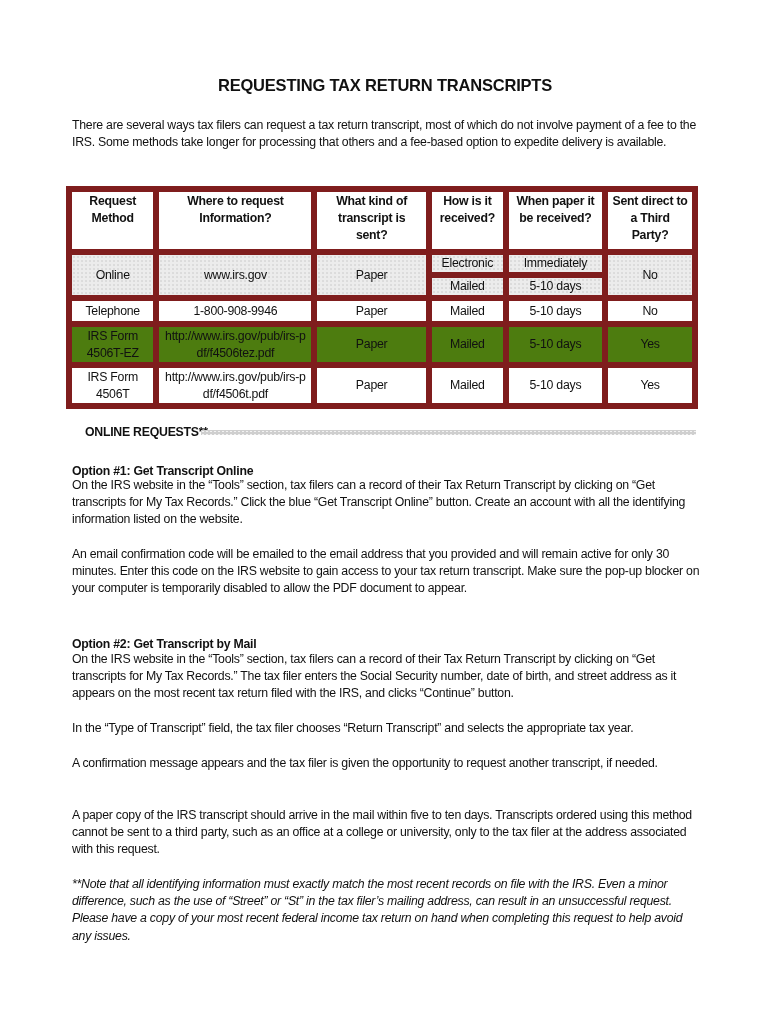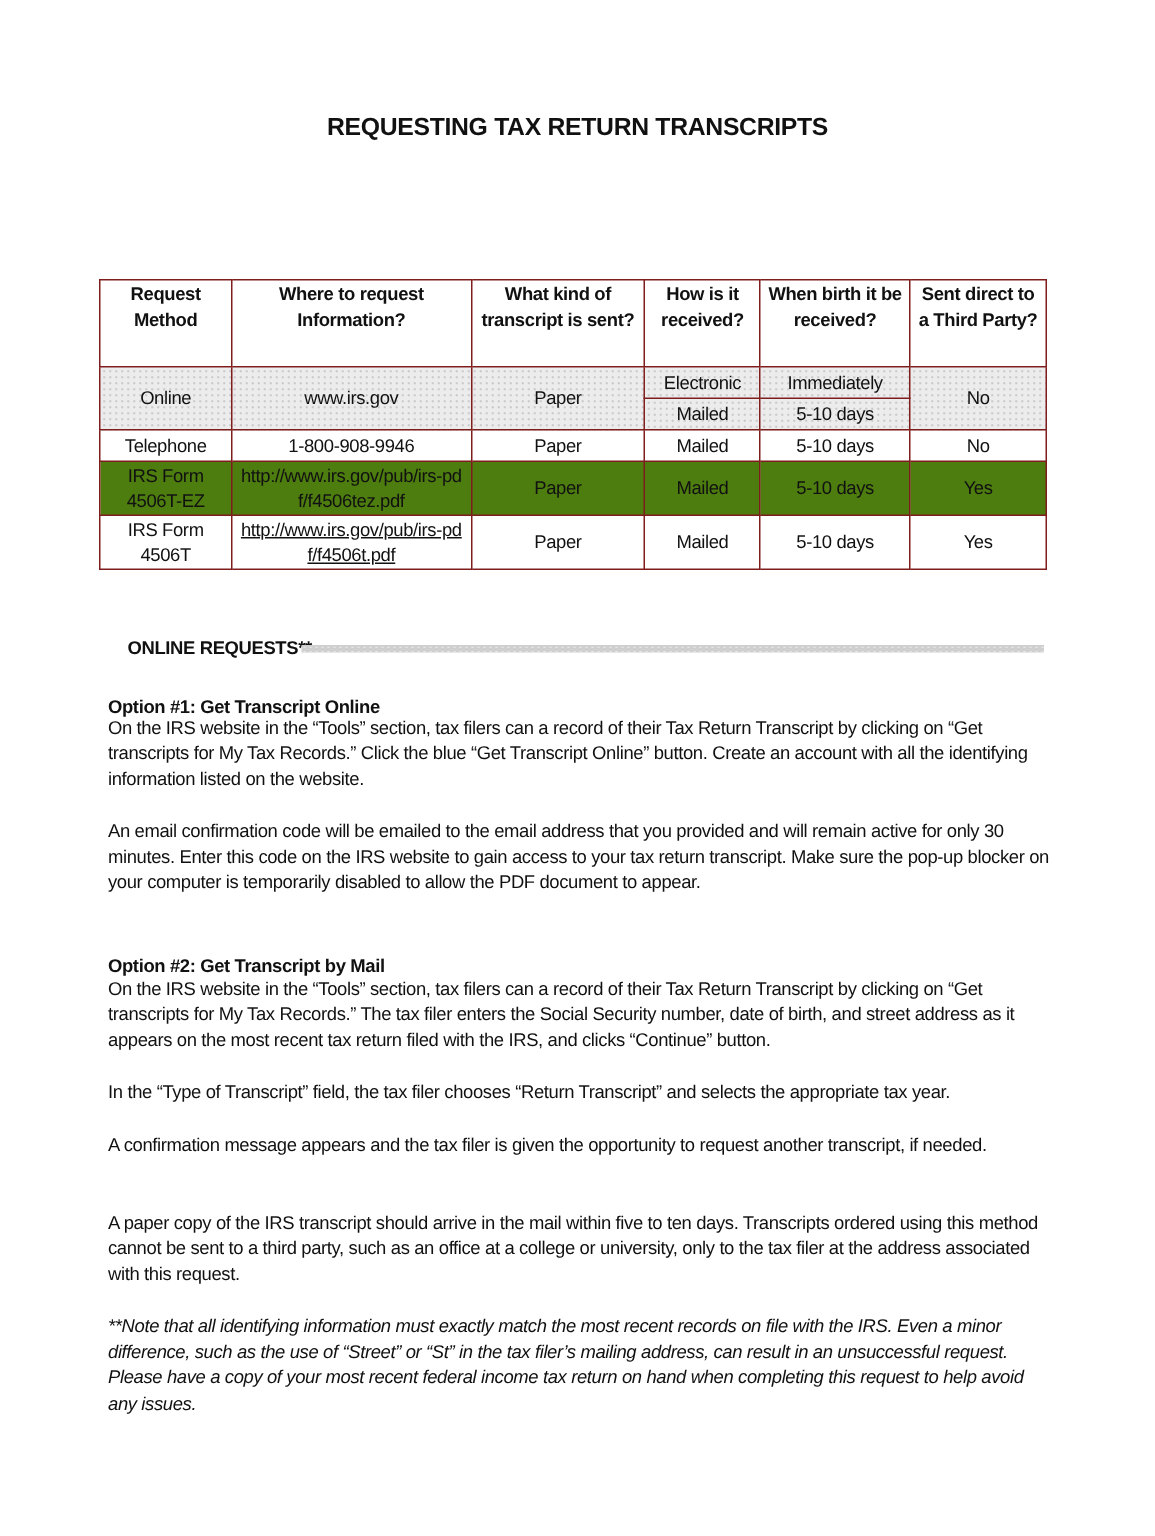--- a/index.html
+++ b/index.html
@@ -8,21 +8,21 @@
   .page { position: absolute; left: 0; top: 0; width: 770px; height: 1024px; }
   .title { position: absolute; top: 76px; left: 0; width: 770px; text-align: center;
            font-weight: bold; font-size: 16.5px; letter-spacing: -0.2px; }
   .para { position: absolute; left: 72px; width: 630px; font-size: 12.3px; line-height: 17.2px;
           letter-spacing: -0.25px; margin: 0; }
   .bold { font-weight: bold; margin-top: 21px; }
   .italic { font-style: italic; }
 
   table.tr { position: absolute; left: 66px; top: 186px; width: 632px; border-collapse: collapse;
              font-size: 12.3px; letter-spacing: -0.25px; }
-  table.tr td, table.tr th { border: 1px solid #7f1d1d; text-align: center; vertical-align: middle;
+  table.tr td, table.tr th { border: 6px solid #7f1d1d; text-align: center; vertical-align: middle;
              padding: 0 4px; line-height: 17px; }
   table.tr th { vertical-align: top; font-weight: bold; padding-top: 1px; height: 56px; }
   .shade-dots { background-color: #ececec;
     background-image: radial-gradient(#c8c8c8 0.6px, transparent 0.8px);
     background-size: 4px 4px; }
   .shade-solid { background-color: #4d7c0f; }
   .sub { height: 21px; }
   .r-tel td { height: 20px; }
   .r-form td { height: 35px; }
 
@@ -34,37 +34,38 @@
                background-image: radial-gradient(#f2f2f2 0.5px, transparent 0.7px);
                background-size: 4px 3px; }
 </style>
 </head>
 <body>
 
 <div class="page">
 
   <div class="title">REQUESTING TAX RETURN TRANSCRIPTS</div>
 
+  <p class="para" style="top:117px;">There are several ways tax filers can request a tax return transcript, most of which do not involve payment of a fee to the IRS.  Some methods take longer for processing that others and a fee-based option to expedite delivery is available.</p>
 
   <table class="tr">
     <colgroup>
       <col style="width:88px">
         <col style="width:160px">
         <col style="width:116px">
       <col style="width:77px">
         <col style="width:100px">
         <col style="width:91px">
     </colgroup>
     <tbody>
         <tr>
       <th>Request Method</th>
       <th>Where to request Information?</th>
       <th>What kind of transcript is sent?</th>
       <th>How is it received?</th>
-      <th>When birth it be received?</th>
+      <th>When paper it be received?</th>
       <th>Sent direct to a Third Party?</th>
     </tr>
     <tr class="sub">
       <td rowspan="2" class="shade-dots">Online</td>
       <td rowspan="2" class="shade-dots">www.irs.gov</td>
       <td rowspan="2" class="shade-dots">Paper</td>
       <td class="shade-dots">Electronic</td>
       <td class="shade-dots">Immediately</td>
       <td rowspan="2" class="shade-dots">No</td>
     </tr>
@@ -83,21 +84,21 @@
     <tr class="r-form shade-solid">
       <td>IRS Form 4506T-EZ</td>
       <td style="word-break:break-all;">http://www.irs.gov/pub/irs-pdf/f4506tez.pdf</td>
       <td>Paper</td>
       <td>Mailed</td>
       <td>5-10 days</td>
       <td>Yes</td>
     </tr>
     <tr class="r-form">
       <td>IRS Form 4506T</td>
-      <td style="word-break:break-all;text-decoration:underline;">http://www.irs.gov/pub/irs-pdf/f4506t.pdf</td>
+      <td style="word-break:break-all;">http://www.irs.gov/pub/irs-pdf/f4506t.pdf</td>
       <td>Paper</td>
       <td>Mailed</td>
       <td>5-10 days</td>
       <td>Yes</td>
     </tr>
   </tbody>
     </table>
 
   <div class="sect-row">
     <span class="sect-label">ONLINE REQUESTS**</span>

